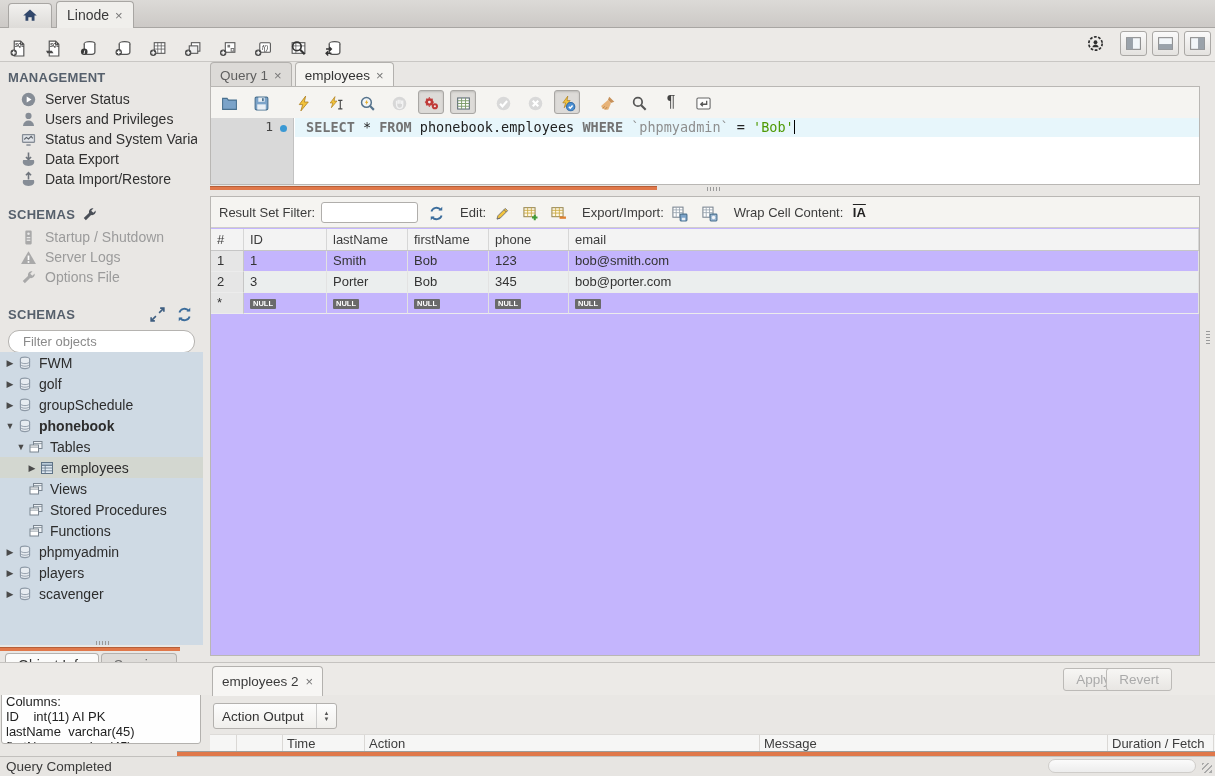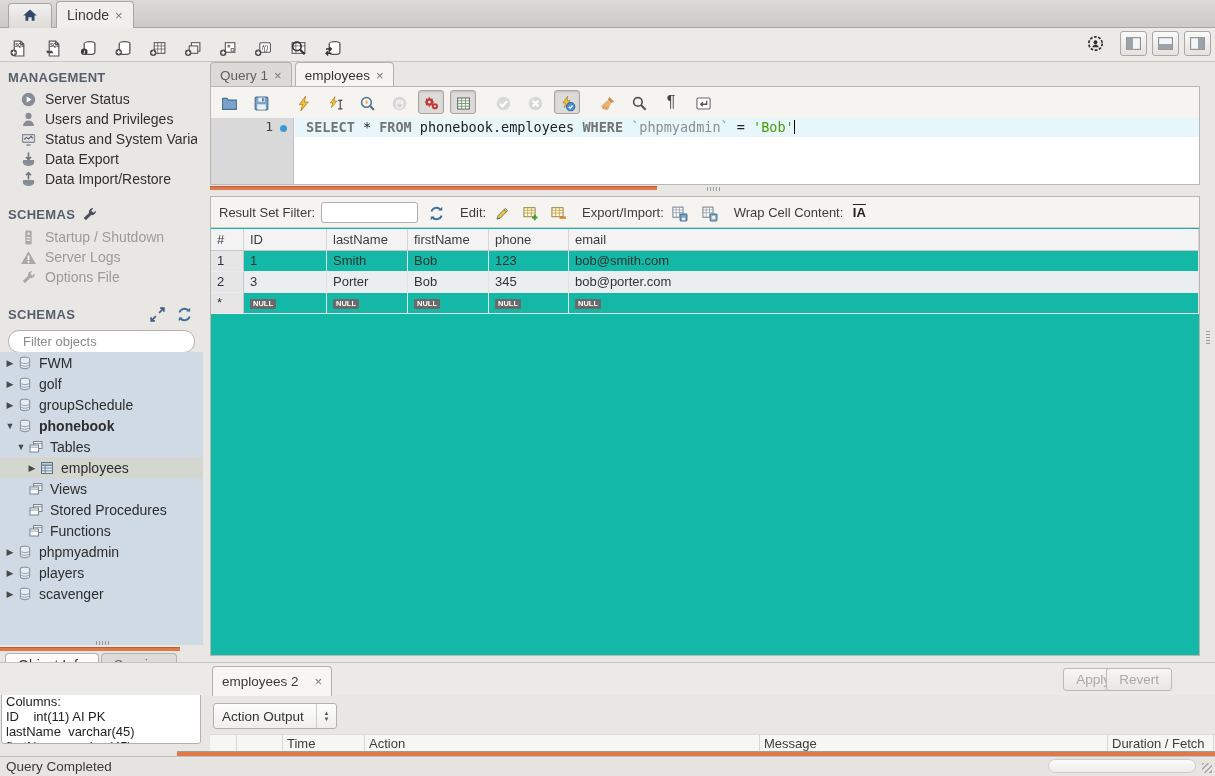--- a/index.html
+++ b/index.html
@@ -76,41 +76,41 @@
   .code-text { position:absolute; left:95px; top:1px; font-family:"DejaVu Sans Mono",monospace; font-size:13.5px; white-space:pre; }
   .code-text .kw { color:#737373; font-weight:bold; }
   .code-text .plain { color:#222; }
   .code-text .ident { color:#8e8e8e; }
   .code-text .str { color:#4e9a06; }
   .caret { display:inline-block; width:1.5px; height:14px; background:#000; vertical-align:-2px; }
   .ed-splitter { position:absolute; left:0; top:123px; width:1005px; height:10px; }
   .ed-splitter .orange { position:absolute; left:0; top:1px; width:447px; height:4px; background:#e0784a; border-top:1px solid #b65e37;}
 
   
-  .result-panel { position:absolute; left:0; top:134px; width:990px; height:460px; background:#14b8a6; border:1px solid #b9b7b4; }
+  .result-panel { position:absolute; left:0; top:134px; width:990px; height:460px; background:#c4b5fd; border:1px solid #b9b7b4; }
   .rs-toolbar { height:31px; background:#f5f4f1; border-bottom:1px solid #cfcdca; display:flex; align-items:center; padding-left:4px; font-size:13px; color:#3c3c3c; }
   .rs-toolbar .lbl { margin:0 4px; }
   .rs-filter-input { width:97px; height:21px; border:1px solid #b0aeab; border-radius:3px; background:#fff; margin-left:2px;
     font-family:"Liberation Sans",sans-serif; font-size:12px; padding:0 4px; }
   .rs-ico { width:24px; height:22px; display:flex; align-items:center; justify-content:center; }
   .rs-ico svg { width:19px; height:19px; }
   .wrap-glyph { font-size:13px; font-weight:bold; color:#222; border-bottom:0; letter-spacing:0; text-decoration:overline; }
   .grid { position:absolute; left:0; top:32px; width:988px; }
   .grid-hdr { display:flex; height:22px; background:#f3f3f3; border-bottom:1px solid #c6c6c6; }
   .grid-hdr .hc { border-right:1px solid #d6d6d6; padding:3px 6px; font-size:13px; color:#3c3c3c; overflow:hidden; white-space:nowrap;}
   .grid-row { display:flex; height:21px; }
   .grid-row .c { border-right:1px solid #e2e2e2; border-bottom:1px solid #ececec; padding:2px 6px; font-size:13px; overflow:hidden; white-space:nowrap;}
   .grid-row .rownum { background:#e6e6e6; border-right:1px solid #c6c6c6; color:#333; }
   .grid-row.alt { background:#ebeeee; }
   .null-badge { display:inline-block; background:#6a6a6a; color:#fff; font-size:7.5px; font-weight:bold; padding:1px 3px; border-radius:1px; line-height:8px; vertical-align:middle;}
 
   
   .bottom-tabs { position:absolute; left:-210px; top:600px; width:1215px; height:33px; background:#eceae7; border-top:1px solid #c5c3c0; }
   .bt-inner { position:absolute; left:210px; top:0; width:1005px; height:33px; }
-  .bt-tab { position:absolute; left:2px; top:3px; height:30px; padding:0 9px; display:flex; align-items:center; gap:16px;
+  .bt-tab { position:absolute; left:2px; top:3px; height:30px; padding:0 9px; display:flex; align-items:center; gap:7px;
     background:#f7f6f4; border:1px solid #b3b1ae; border-bottom:none; border-radius:4px 4px 0 0; font-size:13.5px; color:#3a3a3a;}
   .btn { height:23px; padding:0 12px; background:linear-gradient(#f7f6f4,#e8e6e3); border:1px solid #bcbab7; border-radius:3px;
     font-size:13.5px; color:#aaa; display:flex; align-items:center; }
   .apply-btn { position:absolute; right:92px; top:5px; }
   .revert-btn { position:absolute; right:43px; top:5px; }
 
   
   .action-output { position:absolute; left:0; top:638px; width:1005px; height:56px; }
   .ao-select { position:absolute; left:3px; top:3px; width:124px; height:26px; background:linear-gradient(#fdfdfd,#f0efec);
     border:1px solid #b3b1ae; border-radius:3px; display:flex; align-items:center; font-size:13.5px; color:#333; padding-left:8px; }

